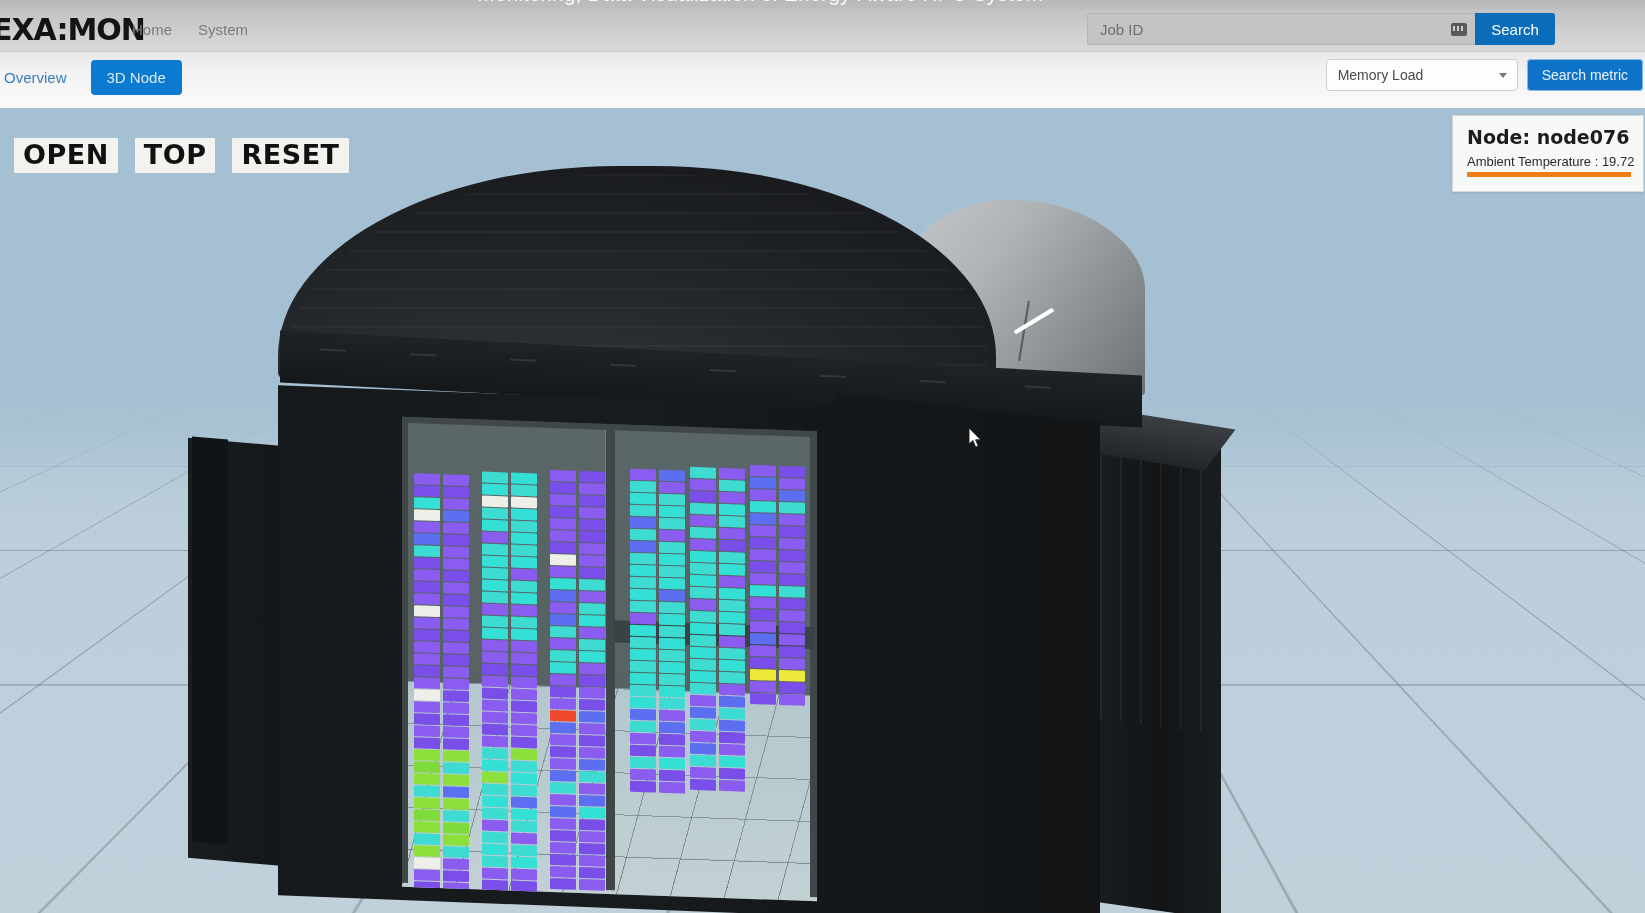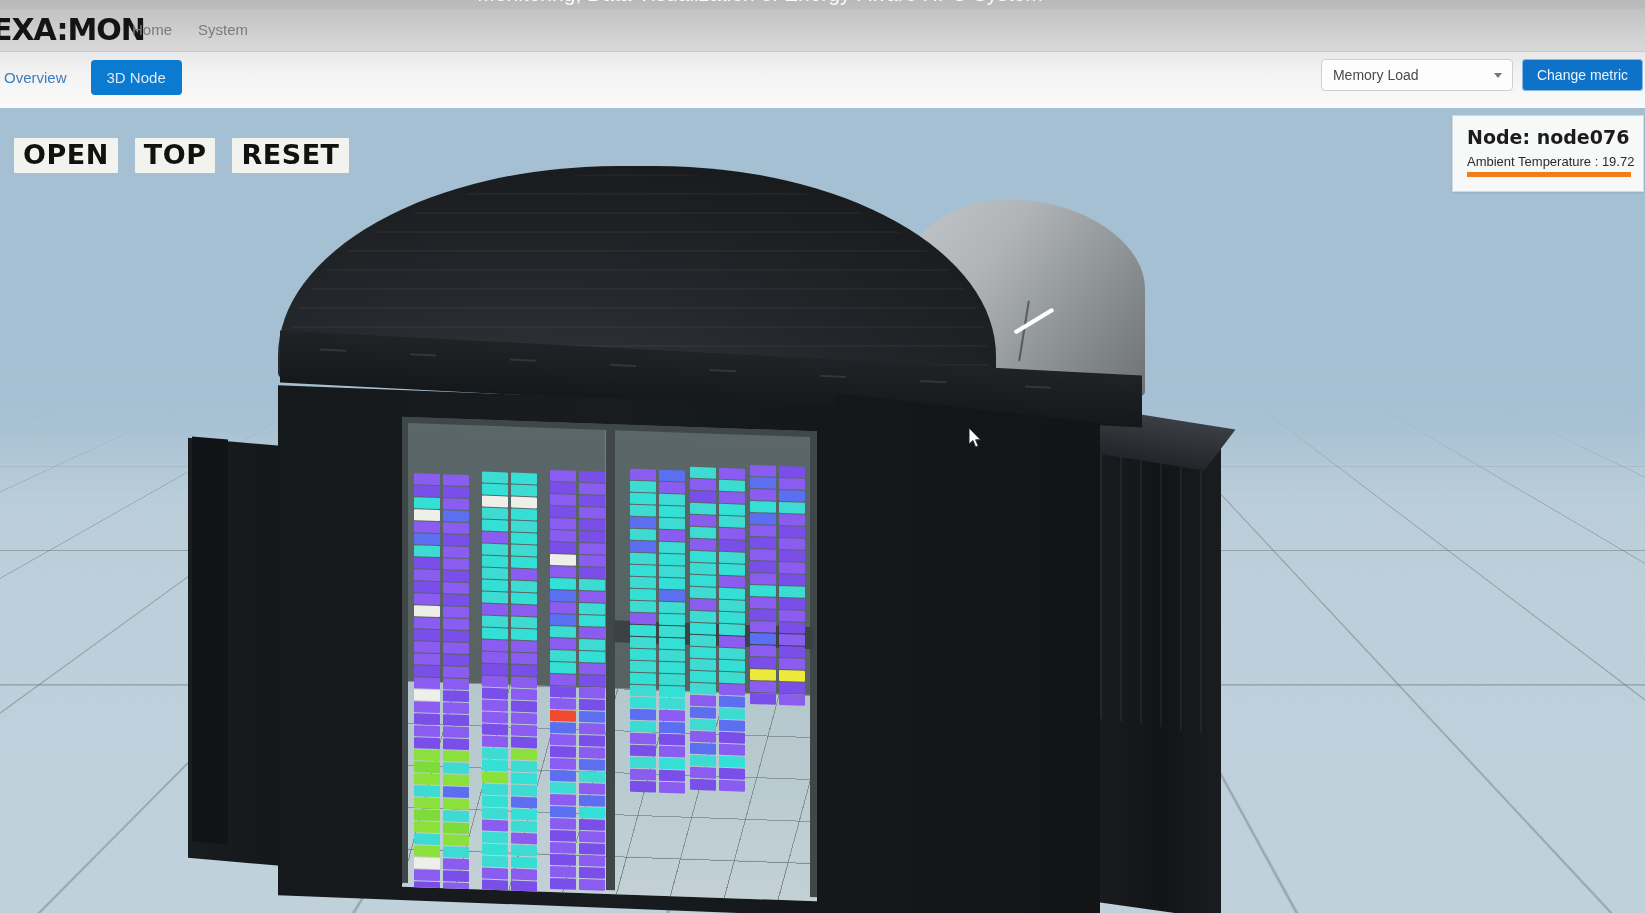--- a/index.html
+++ b/index.html
@@ -258,34 +258,41 @@
   </div>
 
   <div class="navbar">
     <div class="brand">EXA:MON</div>
 
     <div class="nav-links">
       <a href="#">Home</a>
       <a href="#">System</a>
     </div>
 
+    <div class="search-group">
+      <div class="search-input-wrap">
+        <input class="search-input" type="text" placeholder="Job ID" style="">
+        <span class="kbd-icon"></span>
+      </div>
+      <button class="btn-search">Search</button>
+    </div>
   </div>
 
   <div class="subnav">
     <div class="tabs">
       <a class="tab" href="#">Overview</a>
       <a class="tab active" href="#">3D Node</a>
     </div>
 
     <div class="metric-group">
       <div class="metric-select">
         <span>Memory Load</span>
         <span class="caret"></span>
       </div>
-      <button class="btn-metric">Change metric</button>
+      <button class="btn-metric">Search metric</button>
     </div>
   </div>
 
   <div class="canvas">
 
     <div class="floor"></div>
     <div class="horizon-fade"></div>
 
     <div class="dc">
 

